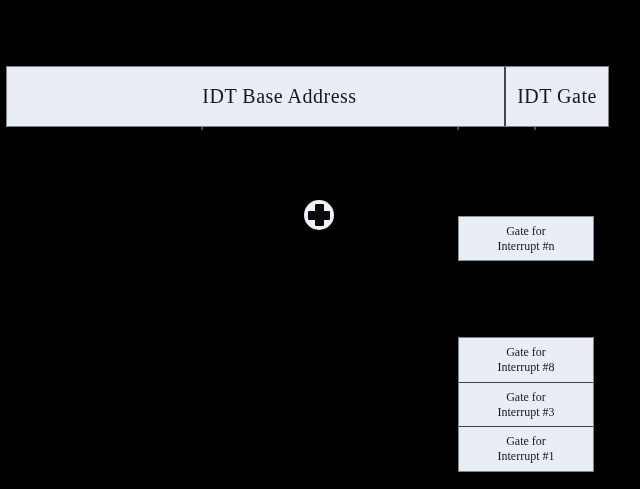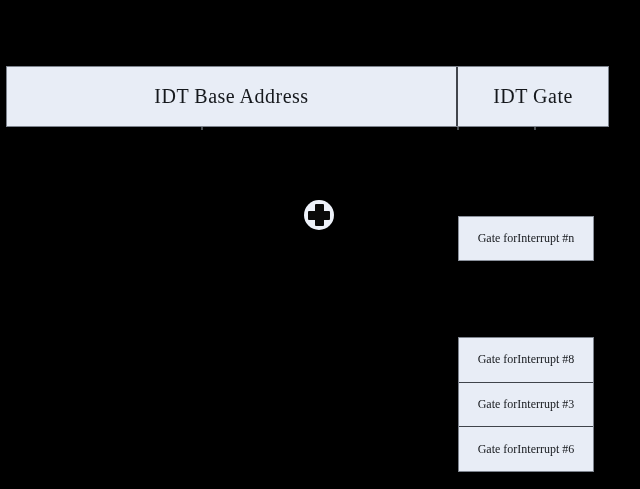--- a/index.html
+++ b/index.html
@@ -23,20 +23,21 @@
     overflow:hidden;
   }
   
   .idtr-bar{
     position:absolute;left:6px;top:66px;
     width:603px;height:61px;
     box-sizing:border-box;
     background:var(--box-fill);
     border:1px solid var(--box-border);
     display:flex;
+    padding-left:48px;
   }
   .idtr-cell{
     display:flex;align-items:center;justify-content:center;
     height:100%;
     font-size:20px;
     letter-spacing:0.5px;
   }
   .idtr-cell.base{flex:0 0 449px;}
   .idtr-cell.limit{
     flex:1 1 auto;
@@ -64,21 +65,21 @@
   }
   .adder .bar-v{
     position:absolute;left:10.5px;top:4px;
     width:9px;height:22px;border-radius:1px;
     background:var(--cross);
   }
   
   .gate-box{
     box-sizing:border-box;
     background:var(--box-fill);
-    display:flex;
+    display:flex;flex-direction:column;
     align-items:center;justify-content:center;
     text-align:center;
     font-size:12px;line-height:15px;
   }
   .gate-n{
     position:absolute;left:458px;top:216px;
     width:136px;height:45px;
     border:1px solid #8a909b;
   }
   .gate-stack{
@@ -127,17 +128,17 @@
     <div class="gate-box gate-row">
       <span class="gate-line">Gate for</span>
       <span class="gate-line">Interrupt #8</span>
     </div>
     <div class="gate-box gate-row">
       <span class="gate-line">Gate for</span>
       <span class="gate-line">Interrupt #3</span>
     </div>
     <div class="gate-box gate-row">
       <span class="gate-line">Gate for</span>
-      <span class="gate-line">Interrupt #6</span>
+      <span class="gate-line">Interrupt #1</span>
     </div>
   </div>
 
 </div>
 
 </body></html>

